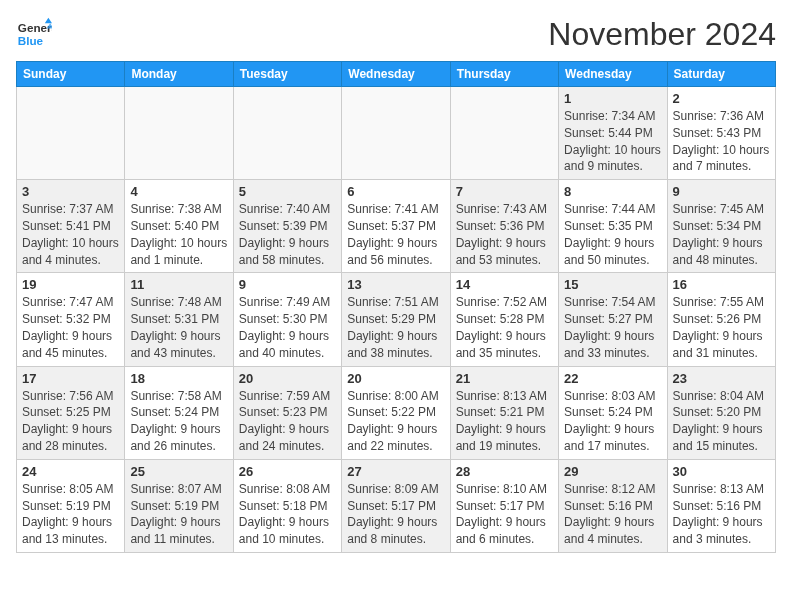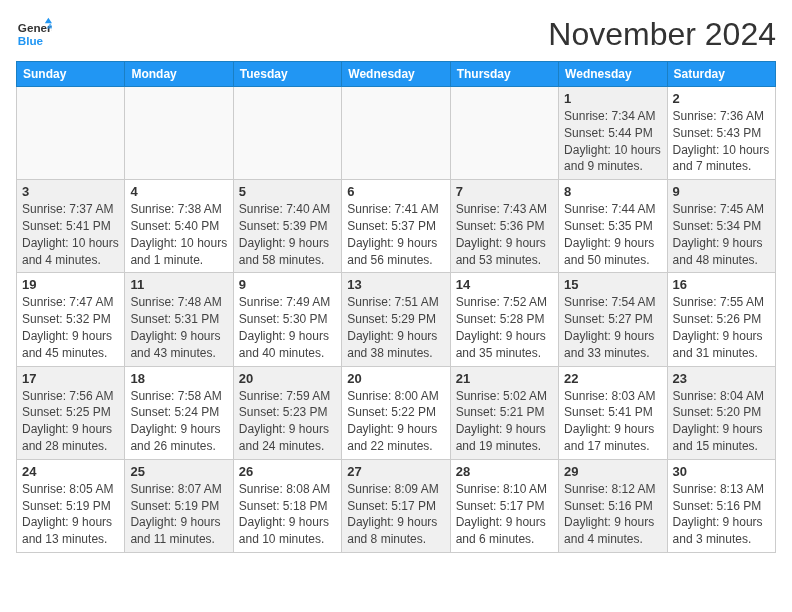--- a/index.html
+++ b/index.html
@@ -236,28 +236,28 @@
 Daylight: 9 hours and 24 minutes.</div>
         </td>
         <td>
           <span class="day-num">20</span>
           <div class="day-info">Sunrise: 8:00 AM
 Sunset: 5:22 PM
 Daylight: 9 hours and 22 minutes.</div>
         </td>
         <td class="shaded">
           <span class="day-num">21</span>
-          <div class="day-info">Sunrise: 5:02 AM
+          <div class="day-info">Sunrise: 8:13 AM
 Sunset: 5:21 PM
 Daylight: 9 hours and 19 minutes.</div>
         </td>
         <td>
           <span class="day-num">22</span>
           <div class="day-info">Sunrise: 8:03 AM
-Sunset: 5:41 PM
+Sunset: 5:24 PM
 Daylight: 9 hours and 17 minutes.</div>
         </td>
         <td class="shaded">
           <span class="day-num">23</span>
           <div class="day-info">Sunrise: 8:04 AM
 Sunset: 5:20 PM
 Daylight: 9 hours and 15 minutes.</div>
         </td>
       </tr>
       <tr>

